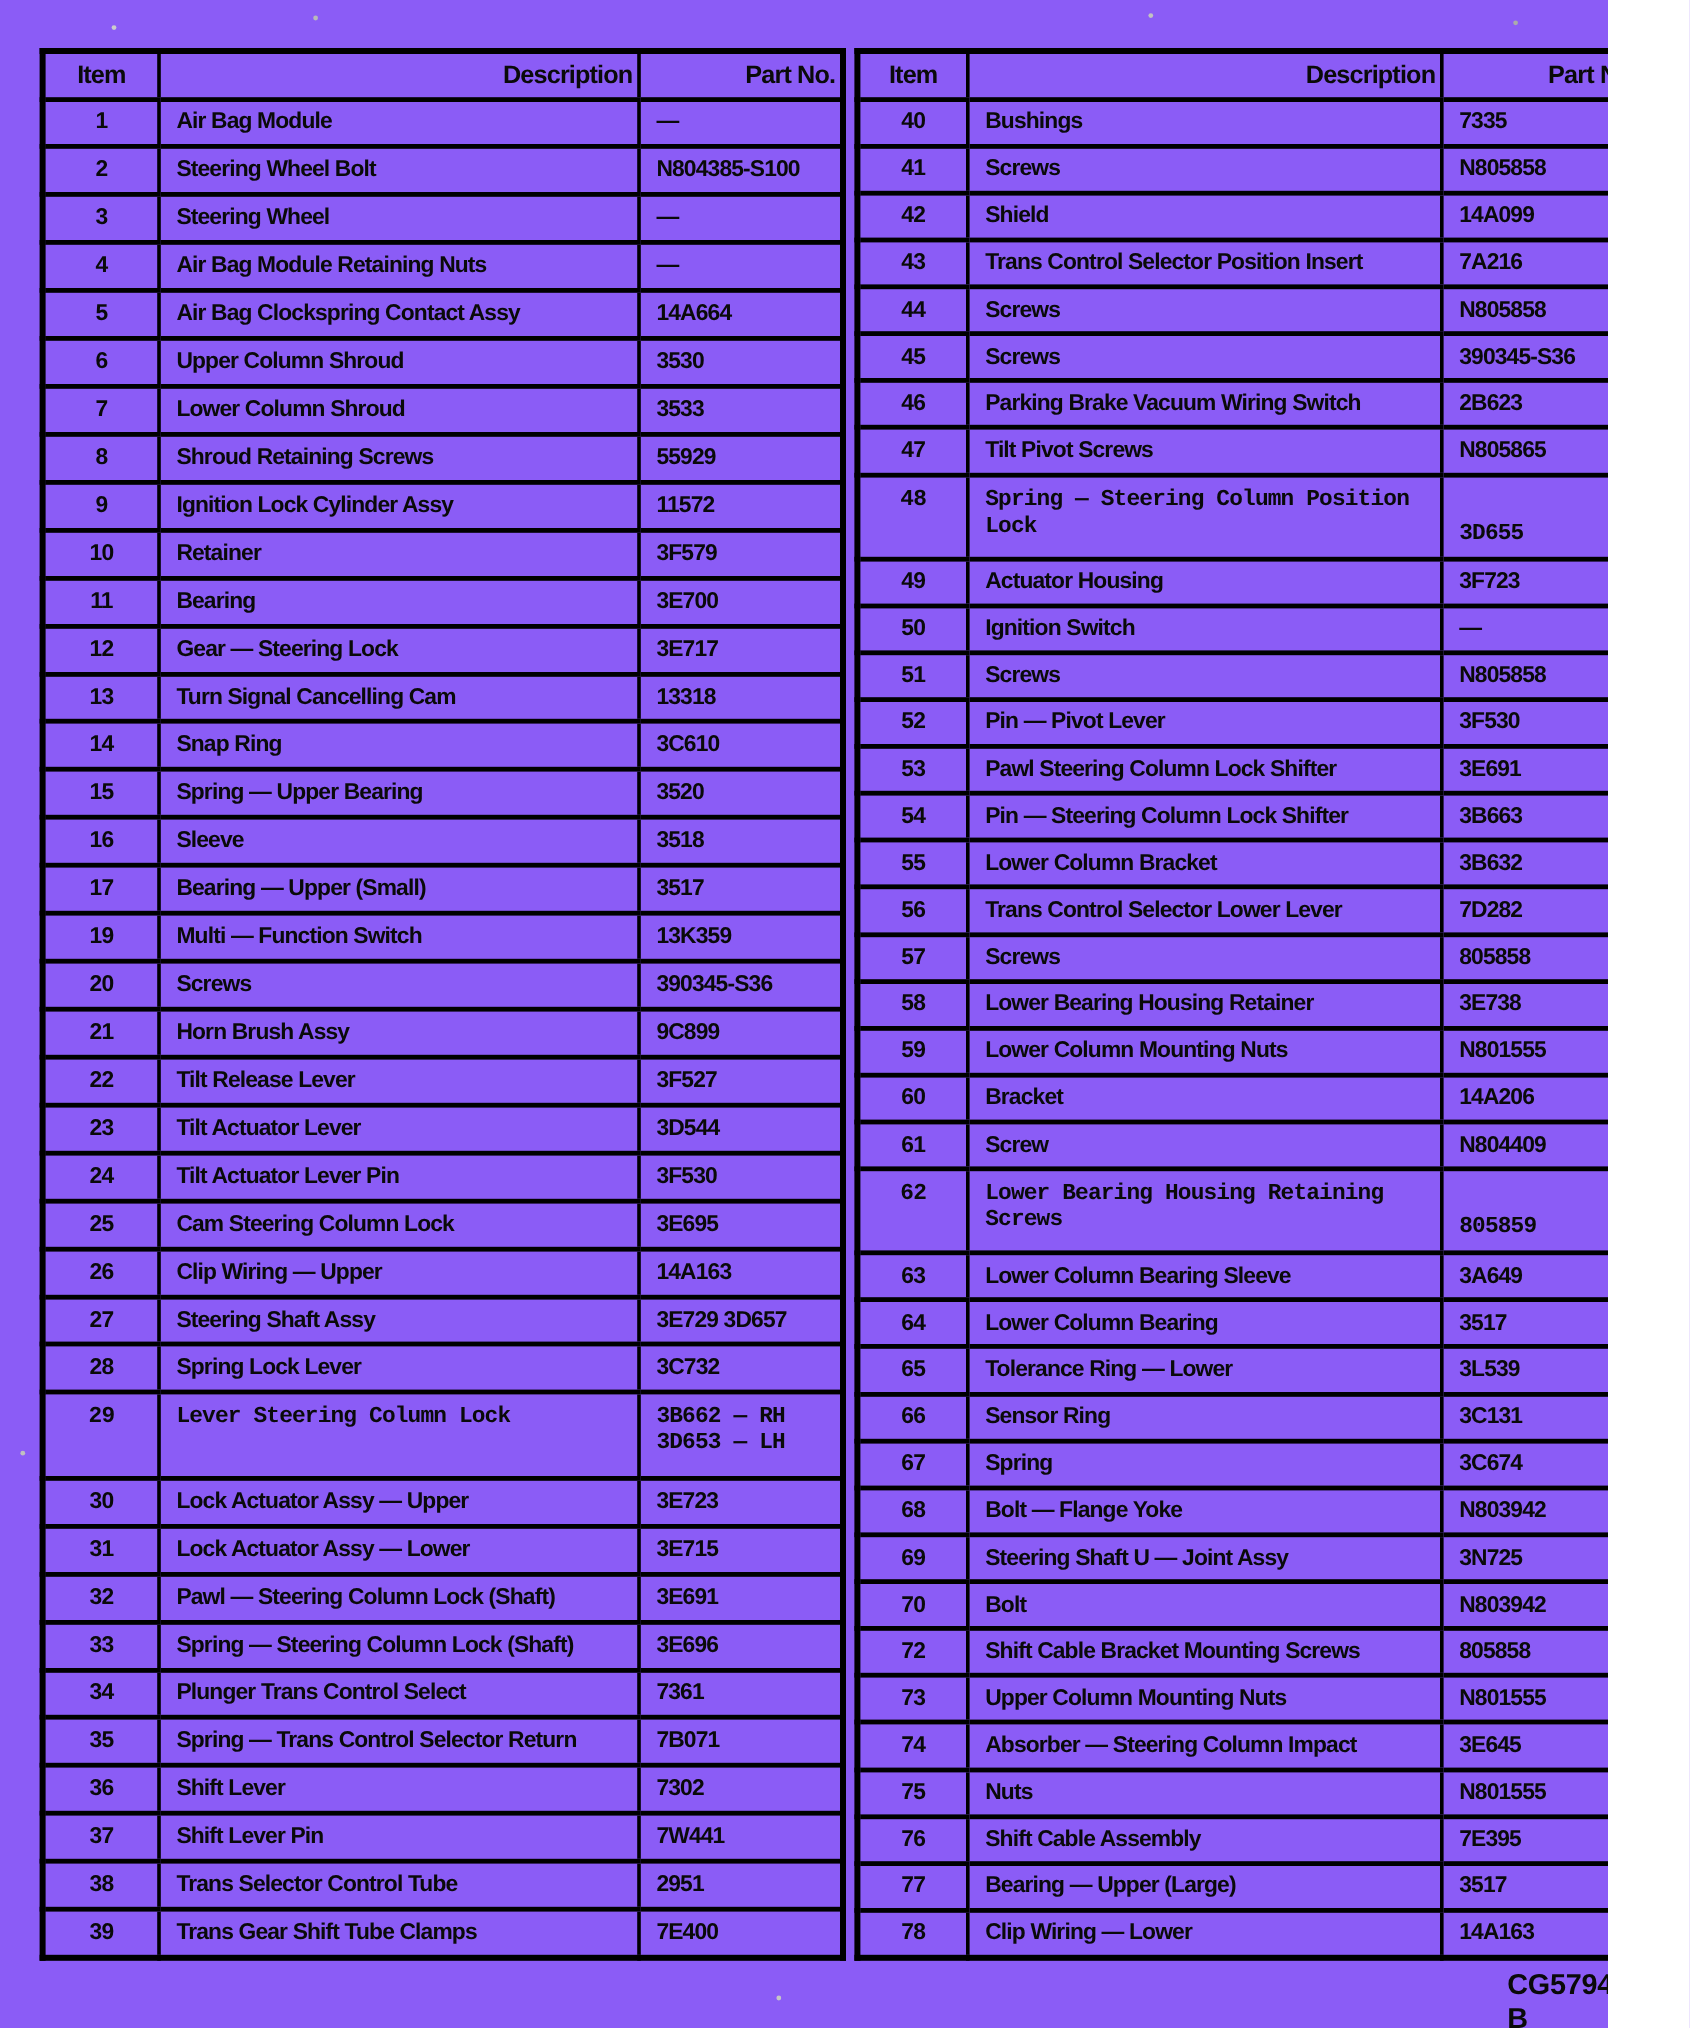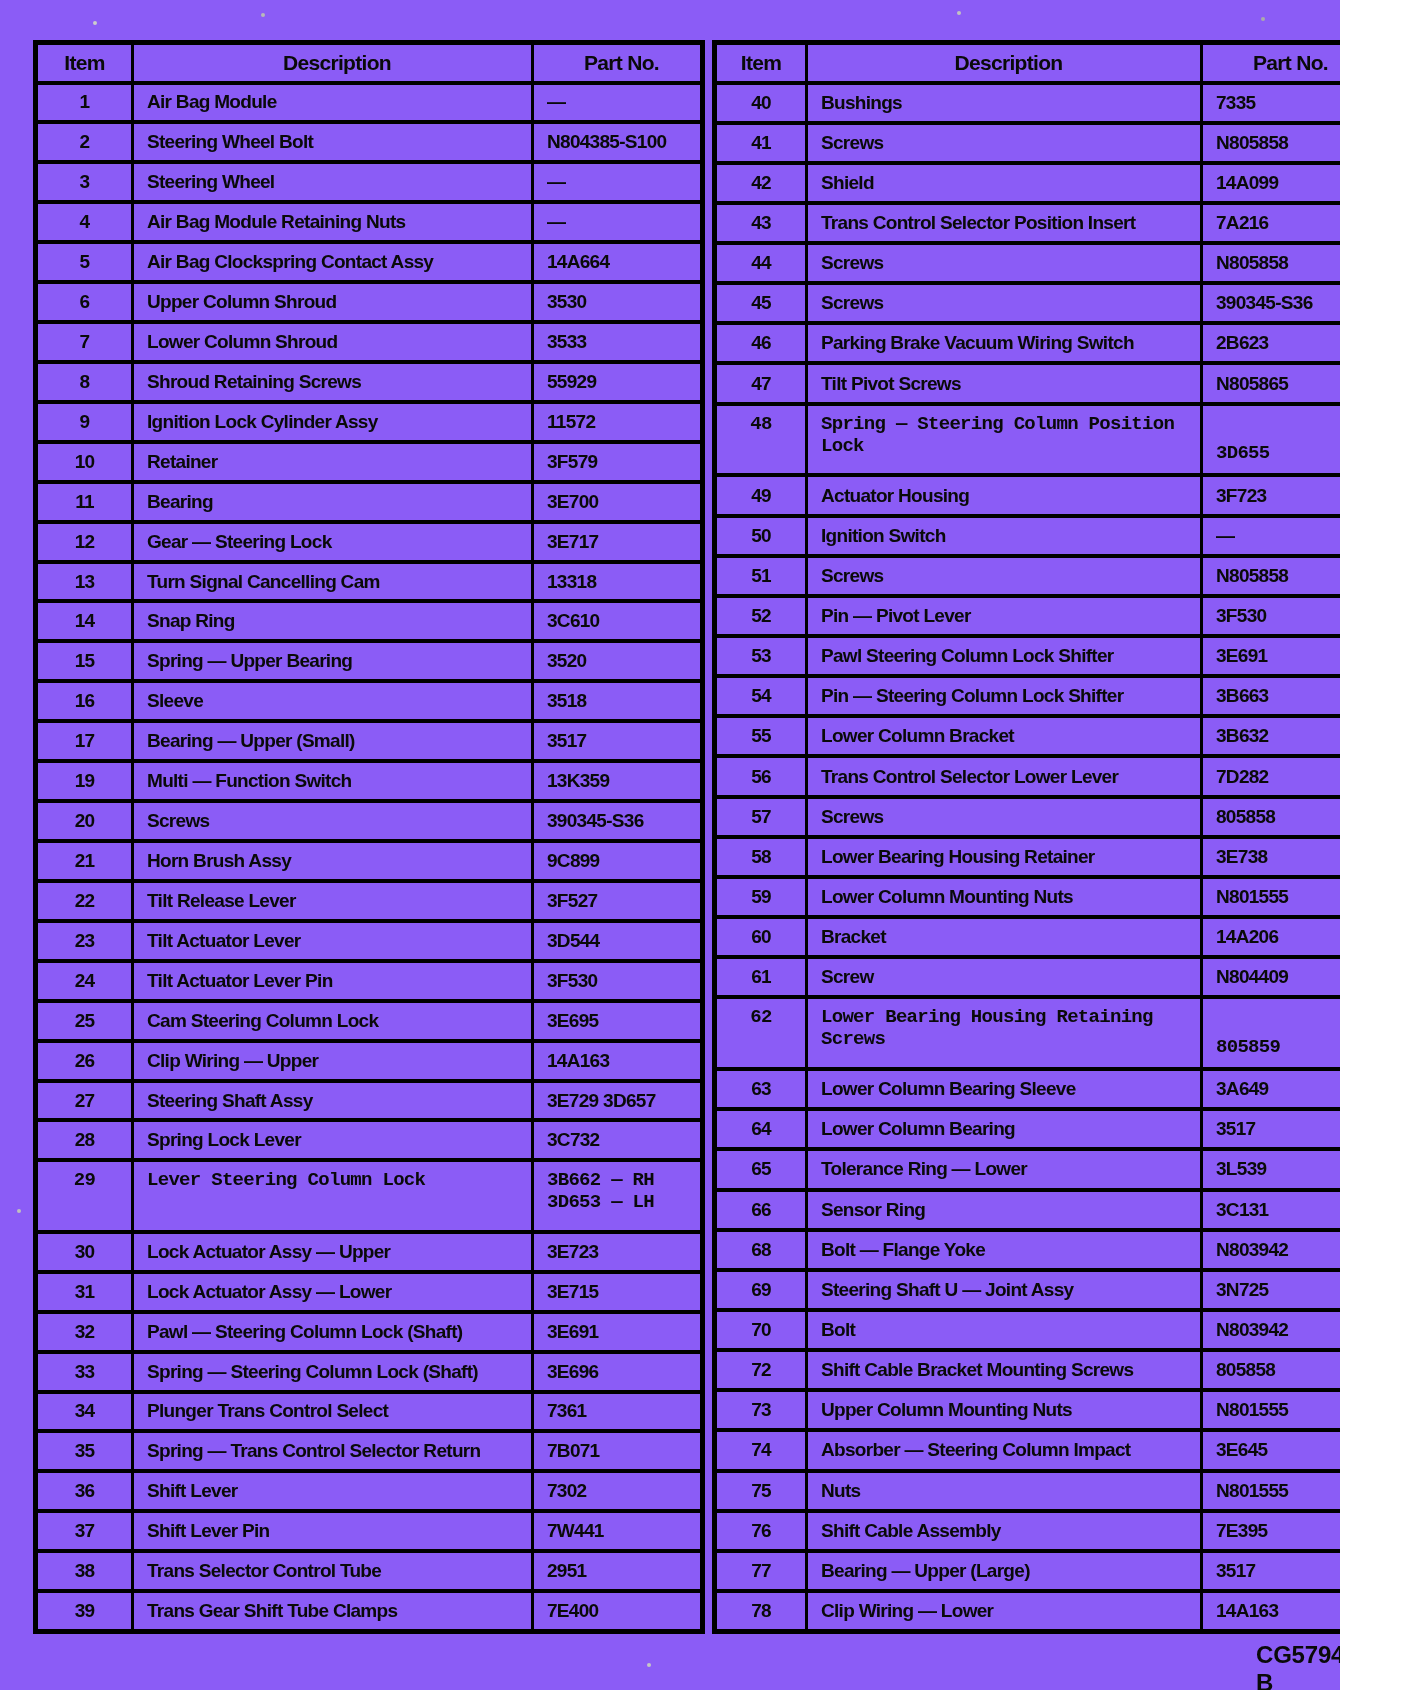--- a/index.html
+++ b/index.html
@@ -34,21 +34,21 @@
     border-top-width: 4px;
     border-bottom-width: 4px;
     font-weight: 700;
     letter-spacing: -0.7px;
     white-space: pre-line;
     overflow: hidden;
   }
   thead tr { height: 40px; }
   th {
     font-size: 21px;
-    text-align: center;
+    text-align: right;
     padding: 0 4px 0 13px;
     vertical-align: middle;
   }
   tbody tr { height: 38px; }
   tbody tr.tall { height: 68px; }
   td {
     font-size: 19px;
     padding: 0 5px 0 13px;
     vertical-align: middle;
   }
@@ -445,20 +445,25 @@
             <td class="c-item">65</td>
             <td class="c-description">Tolerance Ring — Lower</td>
             <td class="c-part_no">3L539</td>
           </tr>
           <tr>
             <td class="c-item">66</td>
             <td class="c-description">Sensor Ring</td>
             <td class="c-part_no">3C131</td>
           </tr>
           <tr>
+            <td class="c-item">67</td>
+            <td class="c-description">Spring</td>
+            <td class="c-part_no">3C674</td>
+          </tr>
+          <tr>
             <td class="c-item">68</td>
             <td class="c-description">Bolt — Flange Yoke</td>
             <td class="c-part_no">N803942</td>
           </tr>
           <tr>
             <td class="c-item">69</td>
             <td class="c-description">Steering Shaft U — Joint Assy</td>
             <td class="c-part_no">3N725</td>
           </tr>
           <tr>

